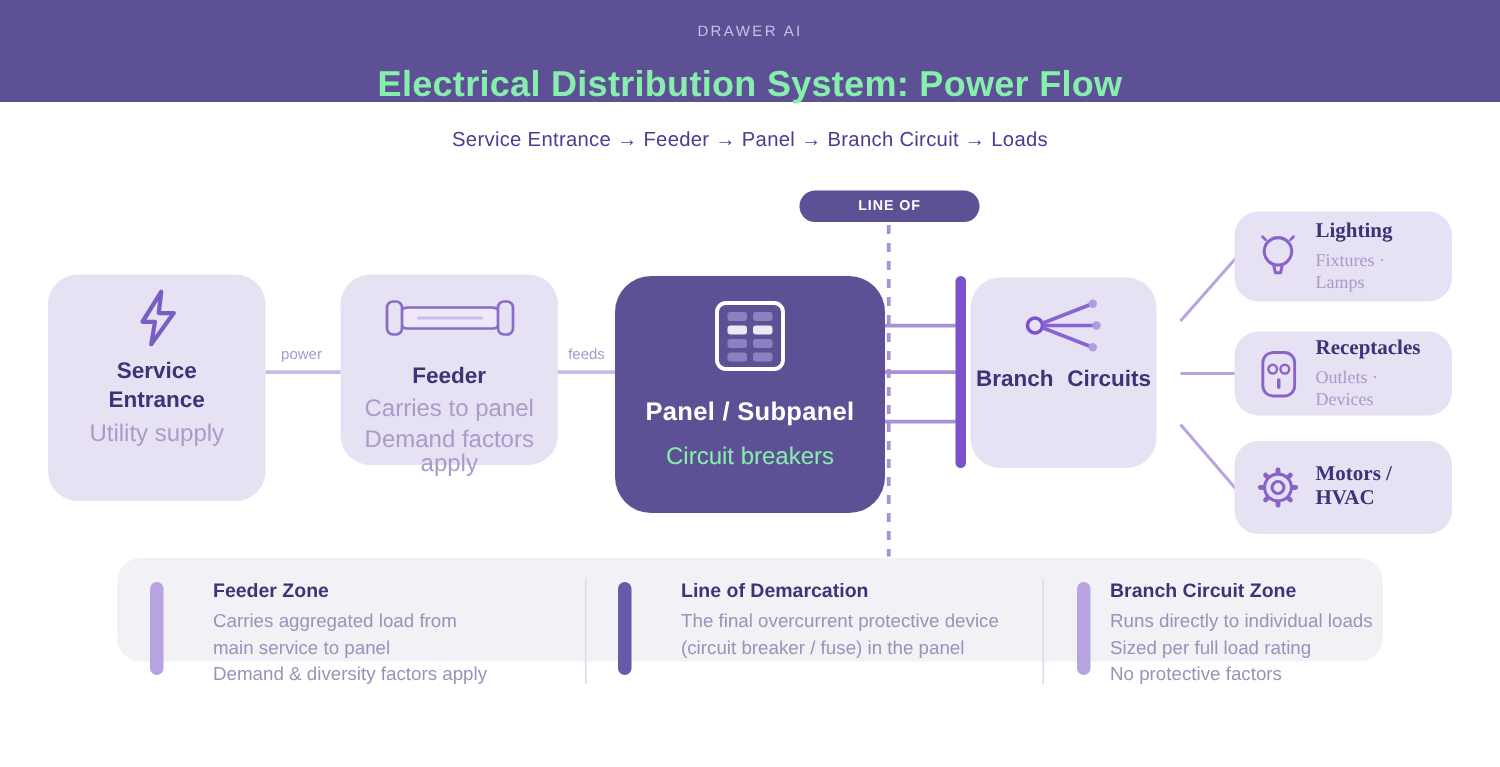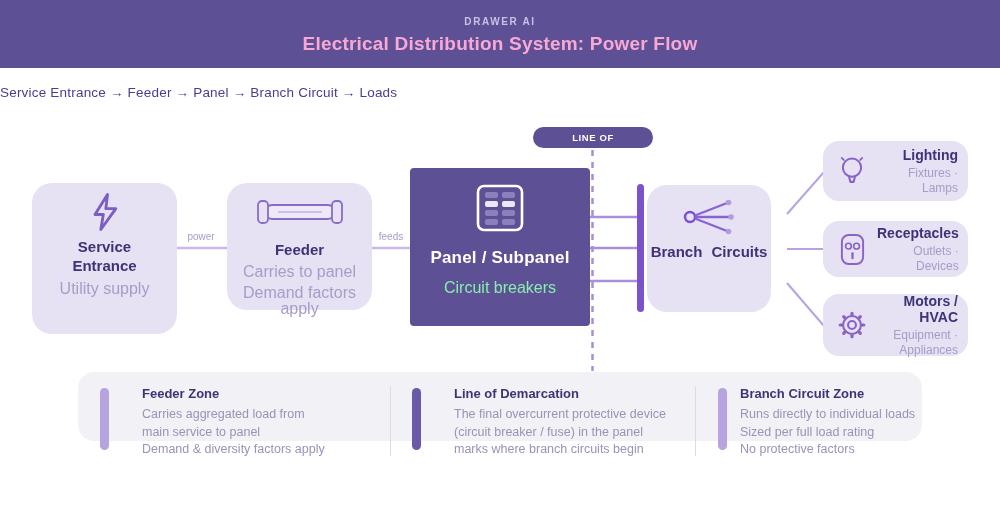--- a/index.html
+++ b/index.html
@@ -1,25 +1,25 @@
 <!DOCTYPE html>
 <html><head>
 <meta charset="utf-8">
 <style>
   html,body{margin:0;padding:0;background:#ffffff;}
   .stage{position:relative;width:1000px;height:511px;background:#ffffff;
          font-family:"Liberation Sans",sans-serif;overflow:hidden;}
 
   
   .hdr{position:absolute;left:0;top:0;width:100%;height:68px;background:#5d5095;text-align:center;}
-  .brand{padding-top:16px;font-size:10px;font-weight:bold;letter-spacing:1.6px;color:#c9c0e5;}
-  .title{margin-top:6px;font-size:19px;font-weight:bold;color:#f9a8d4;letter-spacing:.2px;}
-
-  
-  .flow{position:absolute;left:0;top:85px;width:100%;text-align:left;
+  .brand{padding-top:16px;font-size:10px;font-weight:normal;letter-spacing:1.6px;color:#c9c0e5;}
+  .title{margin-top:16px;font-size:24px;font-weight:bold;color:#86efac;letter-spacing:.2px;}
+
+  
+  .flow{position:absolute;left:0;top:85px;width:100%;text-align:center;
         font-size:13.5px;color:#4a3d92;letter-spacing:.2px;}
 
   
   .badge{position:absolute;left:533px;top:127px;width:120px;height:21px;line-height:21px;
          background:#5d5095;border-radius:11px;color:#ffffff;text-align:center;
          font-size:9.5px;font-weight:bold;letter-spacing:.6px;}
 
   
   .wires{position:absolute;left:0;top:0;pointer-events:none;}
 
@@ -27,37 +27,37 @@
   .node{position:absolute;background:#e7e1f4;border-radius:20px;text-align:center;
         color:#3e3376;box-sizing:border-box;}
   .node .ttl{font-size:15px;font-weight:bold;line-height:19px;color:#3e3376;}
   .node .sub{font-size:16px;color:#a89cc8;line-height:16px;}
   .se{left:32px;top:183px;width:145px;height:151px;padding-top:8px;}
   .se .ttl{margin:0 24px;}
   .se .sub{margin-top:6px;}
   .feeder{left:227px;top:183px;width:145px;height:127px;padding-top:14px;}
   .feeder .ttl{margin-top:9px;}
   .feeder .sub{margin-top:5px;}
-  .panel{left:410px;top:168px;width:180px;height:158px;background:#5d5095;border-radius:4px;padding-top:15px;}
+  .panel{left:410px;top:184px;width:180px;height:158px;background:#5d5095;border-radius:24px;padding-top:15px;}
   .panel .ttl{color:#ffffff;font-size:17px;margin-top:11px;letter-spacing:.2px;}
   .panel .sub{color:#86efac;margin-top:13px;}
   .branch{left:647px;top:185px;width:124px;height:127px;padding-top:12px;}
   .branch .ttl{word-spacing:5px;margin-top:1px;}
   .branch .sub{margin-top:10px;}
   .nicon{display:inline-block;}
 
   
   .conn-label{position:absolute;font-size:10px;color:#a89aca;width:60px;text-align:center;}
   .lbl-power{left:171px;top:231px;}
   .lbl-feeds{left:361px;top:231px;}
 
   
   .load{position:absolute;left:823px;width:145px;background:#e7e1f4;border-radius:16px;
         display:flex;align-items:center;padding:0 10px 0 13px;box-sizing:border-box;}
-  .load .txt{margin-left:9px;text-align:right;}
+  .load .txt{margin-left:9px;text-align:left;font-family:Liberation Serif, serif;}
   .load .lttl{font-size:14px;font-weight:bold;color:#3e3376;}
   .load .lsub{font-size:12px;color:#a79bc7;margin-top:3px;line-height:15px;}
   .load-1{top:141px;height:60px;}
   .load-2{top:221px;height:56px;}
   .load-3{top:294px;height:62px;}
   .licon{flex:0 0 auto;display:flex;align-items:center;justify-content:center;width:32px;}
 
   
   .legend{position:absolute;left:78px;top:372px;width:844px;height:69px;
           background:#f2f1f5;border-radius:16px;}
@@ -189,41 +189,39 @@
             <line x1="24.4" y1="24.4" x2="25.8" y2="25.8"></line>
           <line x1="25.8" y1="8.2" x2="24.4" y2="9.6"></line>
             <line x1="9.6" y1="24.4" x2="8.2" y2="25.8"></line>
         </g>
         <circle cx="17" cy="17" r="9.5" fill="none" stroke="#8a63c8" stroke-width="2.2"></circle>
         <circle cx="17" cy="17" r="4.2" fill="none" stroke="#8a63c8" stroke-width="2.2"></circle>
       </svg>
     </span>
     <div class="txt">
       <div class="lttl">Motors / HVAC</div>
-      <div class="lsub">Equipment · Appliances</div>
     </div>
   </div>
 
   <div class="legend">
     <div class="pill" style="left: 22px; background: rgb(183, 163, 224);"></div>
     <div class="lcol" style="left:64px;">
       <div class="ltitle">Feeder Zone</div>
       <div class="lline">Carries aggregated load from</div>
       <div class="lline">main service to panel</div>
       <div class="lline">Demand &amp; diversity factors apply</div>
     </div>
 
     <div class="ldiv" style="left:312px;"></div>
 
     <div class="pill" style="left: 334px; background: rgb(106, 88, 168);"></div>
     <div class="lcol" style="left:376px;">
       <div class="ltitle">Line of Demarcation</div>
       <div class="lline">The final overcurrent protective device</div>
       <div class="lline">(circuit breaker / fuse) in the panel</div>
-      <div class="lline">marks where branch circuits begin</div>
     </div>
 
     <div class="ldiv" style="left:617px;"></div>
 
     <div class="pill" style="left: 640px; background: rgb(183, 163, 224);"></div>
     <div class="lcol" style="left:662px;">
       <div class="ltitle">Branch Circuit Zone</div>
       <div class="lline">Runs directly to individual loads</div>
       <div class="lline">Sized per full load rating</div>
       <div class="lline">No protective factors</div>

